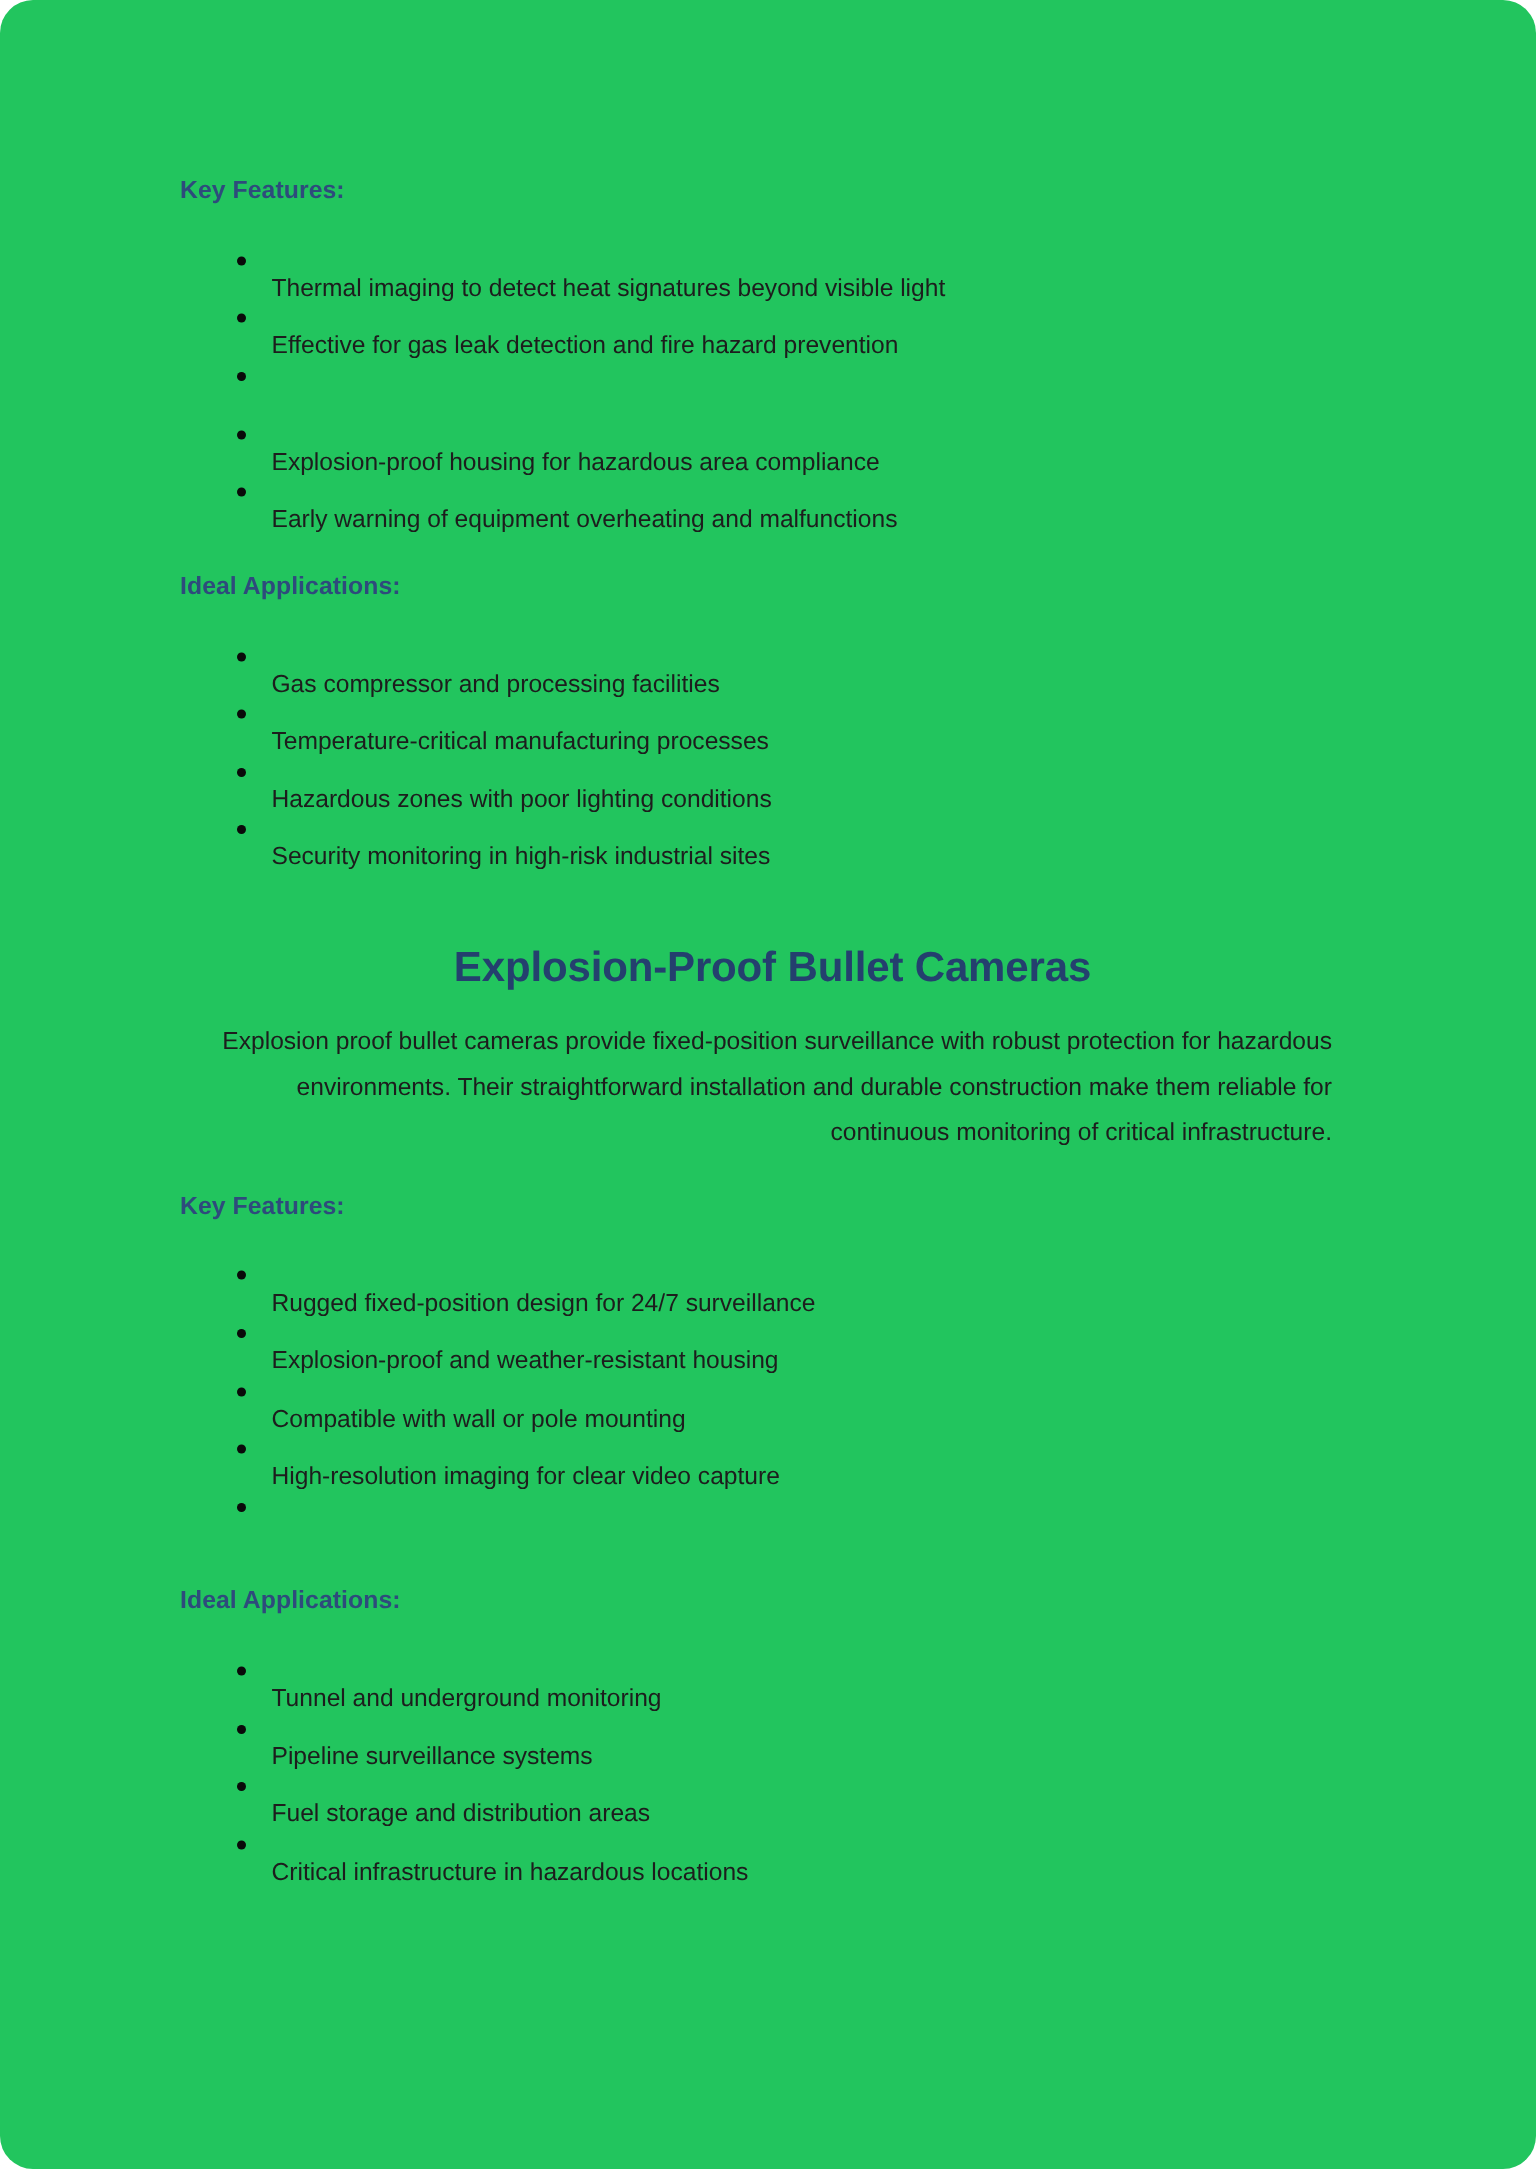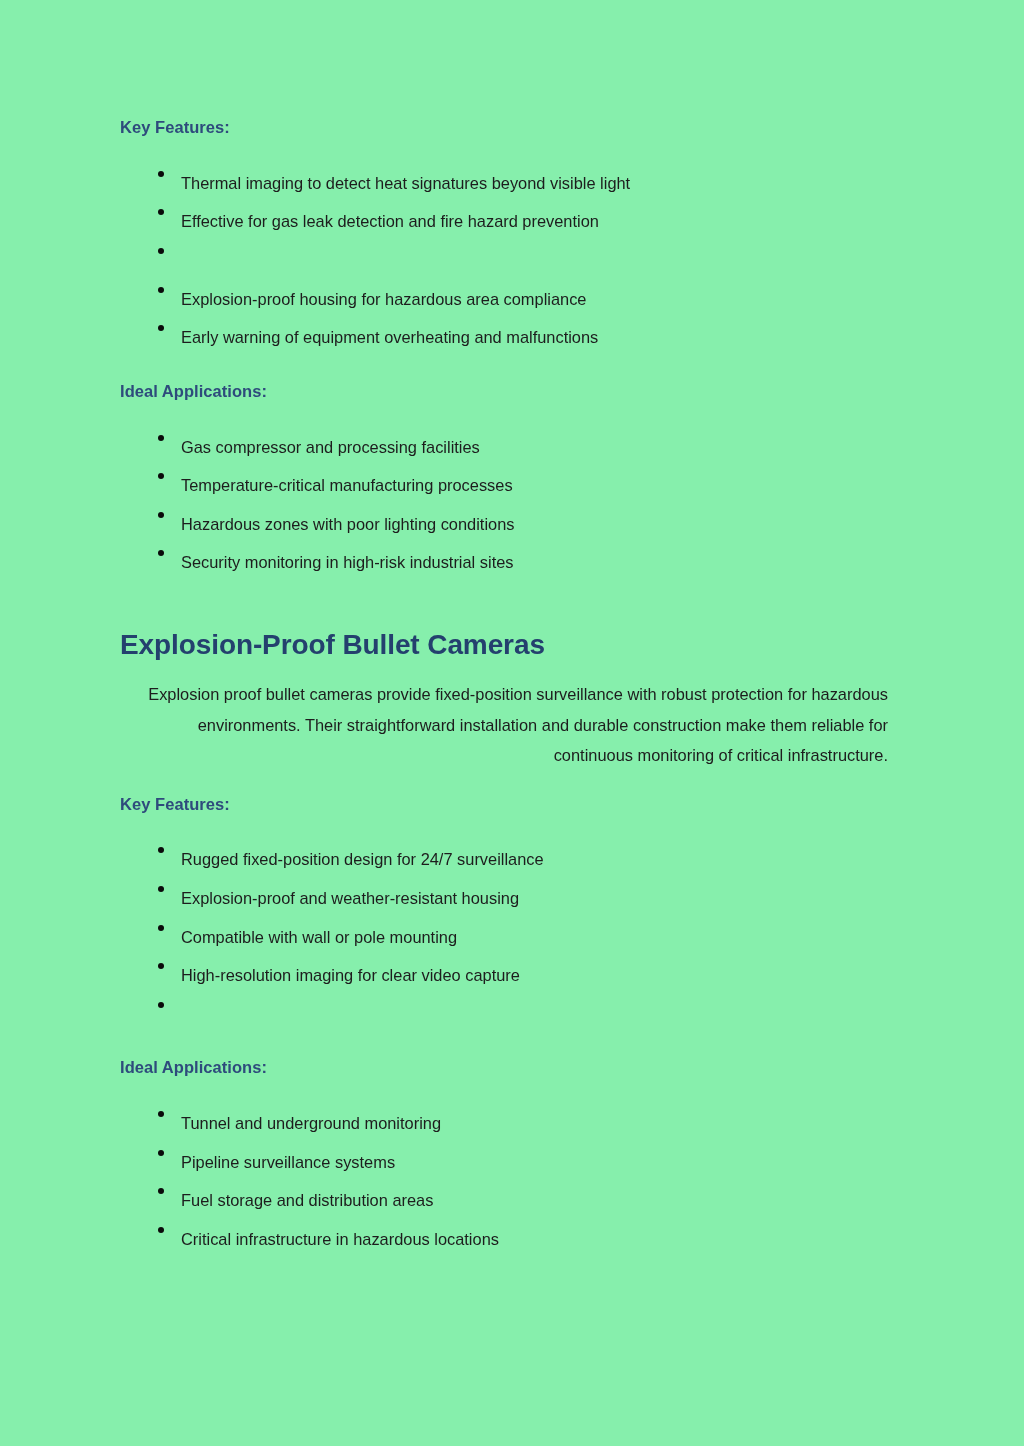--- a/index.html
+++ b/index.html
@@ -12,24 +12,25 @@
     width: 1024px;
     height: 1446px;
     position: relative;
     font-family: "Liberation Sans", sans-serif;
     -webkit-font-smoothing: antialiased;
   }
   .page {
     position: relative;
     width: 1024px;
     height: 1446px;
-    background: #86efac;
+    background: #22c55e;
     box-sizing: border-box;
     padding: 0;
     overflow: hidden;
+    border-radius: 22px;
   }
   .content {
     position: absolute;
     left: 120px;
     top: 118px;
     width: 790px;
   }
 
   
   .subheading {
@@ -42,20 +43,21 @@
   }
 
   
   .section-title {
     font-size: 28px;
     font-weight: bold;
     color: #24406E;
     line-height: 1.15;
     margin: 0;
     letter-spacing: -0.1px;
+    text-align: center;
   }
 
   
   .body-text {
     font-size: 16.4px;
     font-weight: normal;
     color: #1d1d1d;
     line-height: 30.5px;
     margin: 0;
     width: 768px;
@@ -70,21 +72,21 @@
   }
   ul.bullets > li {
     position: relative;
     font-size: 16.4px;
     color: #1d1d1d;
     line-height: 1.25;
     padding-left: 61px;
     margin: 0;
     height: 38.6px;
     display: flex;
-    align-items: center;
+    align-items: flex-end;
   }
   ul.bullets > li .dot {
     position: absolute;
     left: 38px;
     top: 7px;
     width: 6px;
     height: 6px;
     border-radius: 50%;
     background: #0a0a0a;
   }

